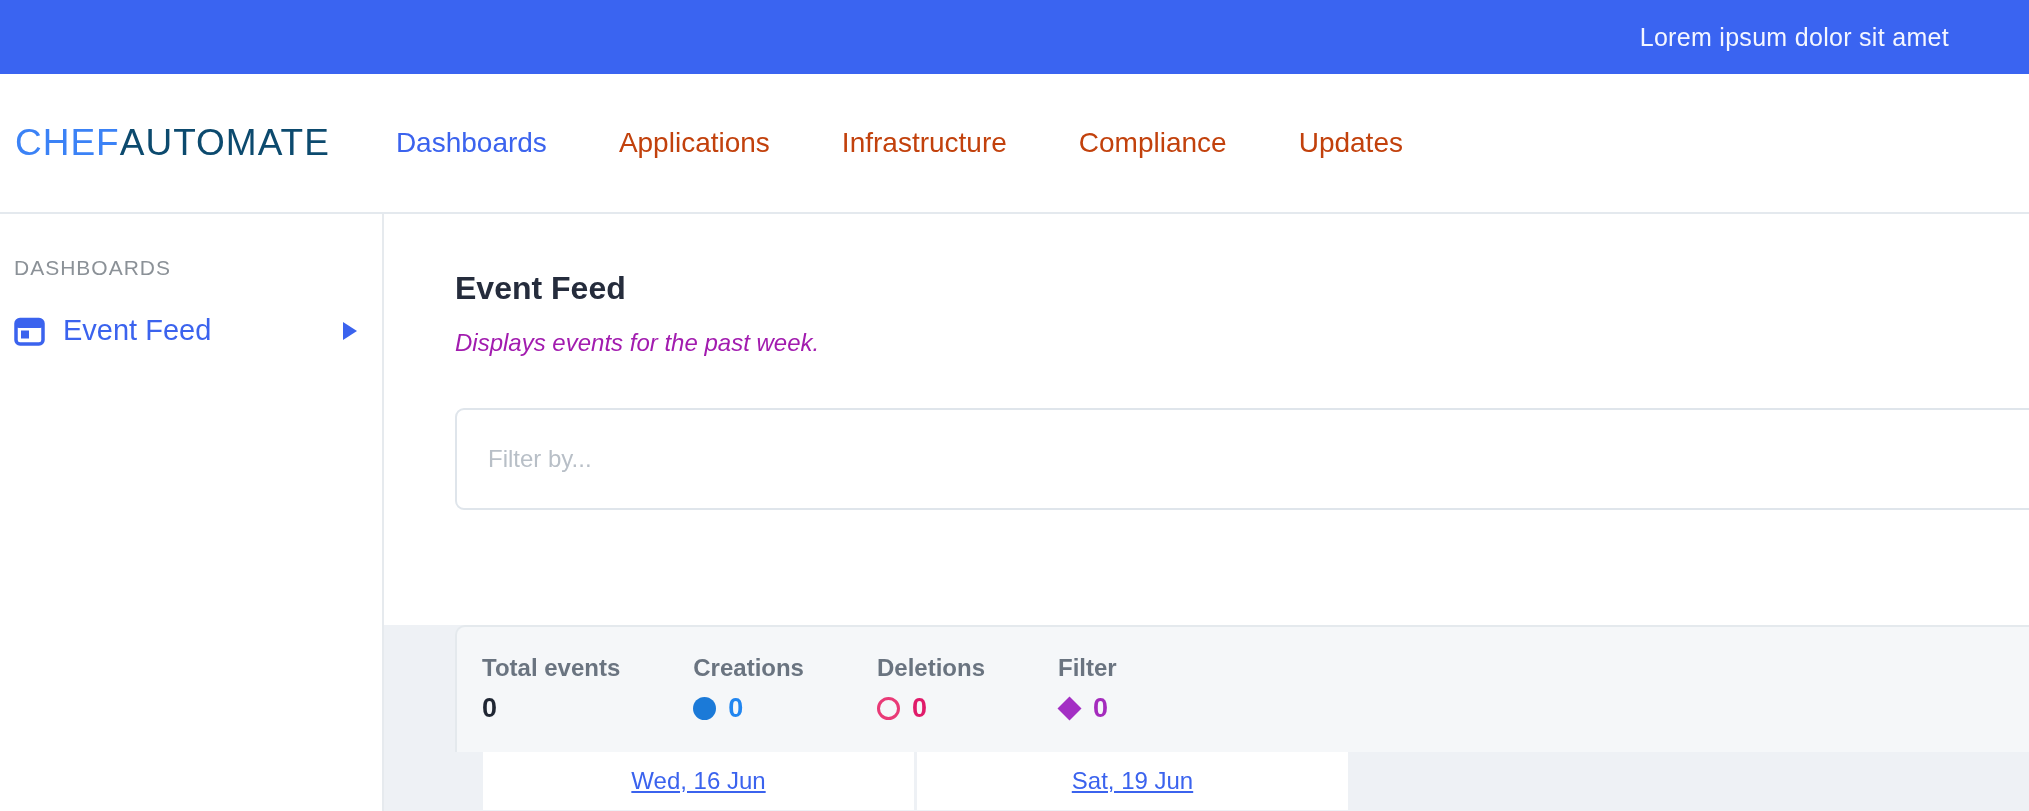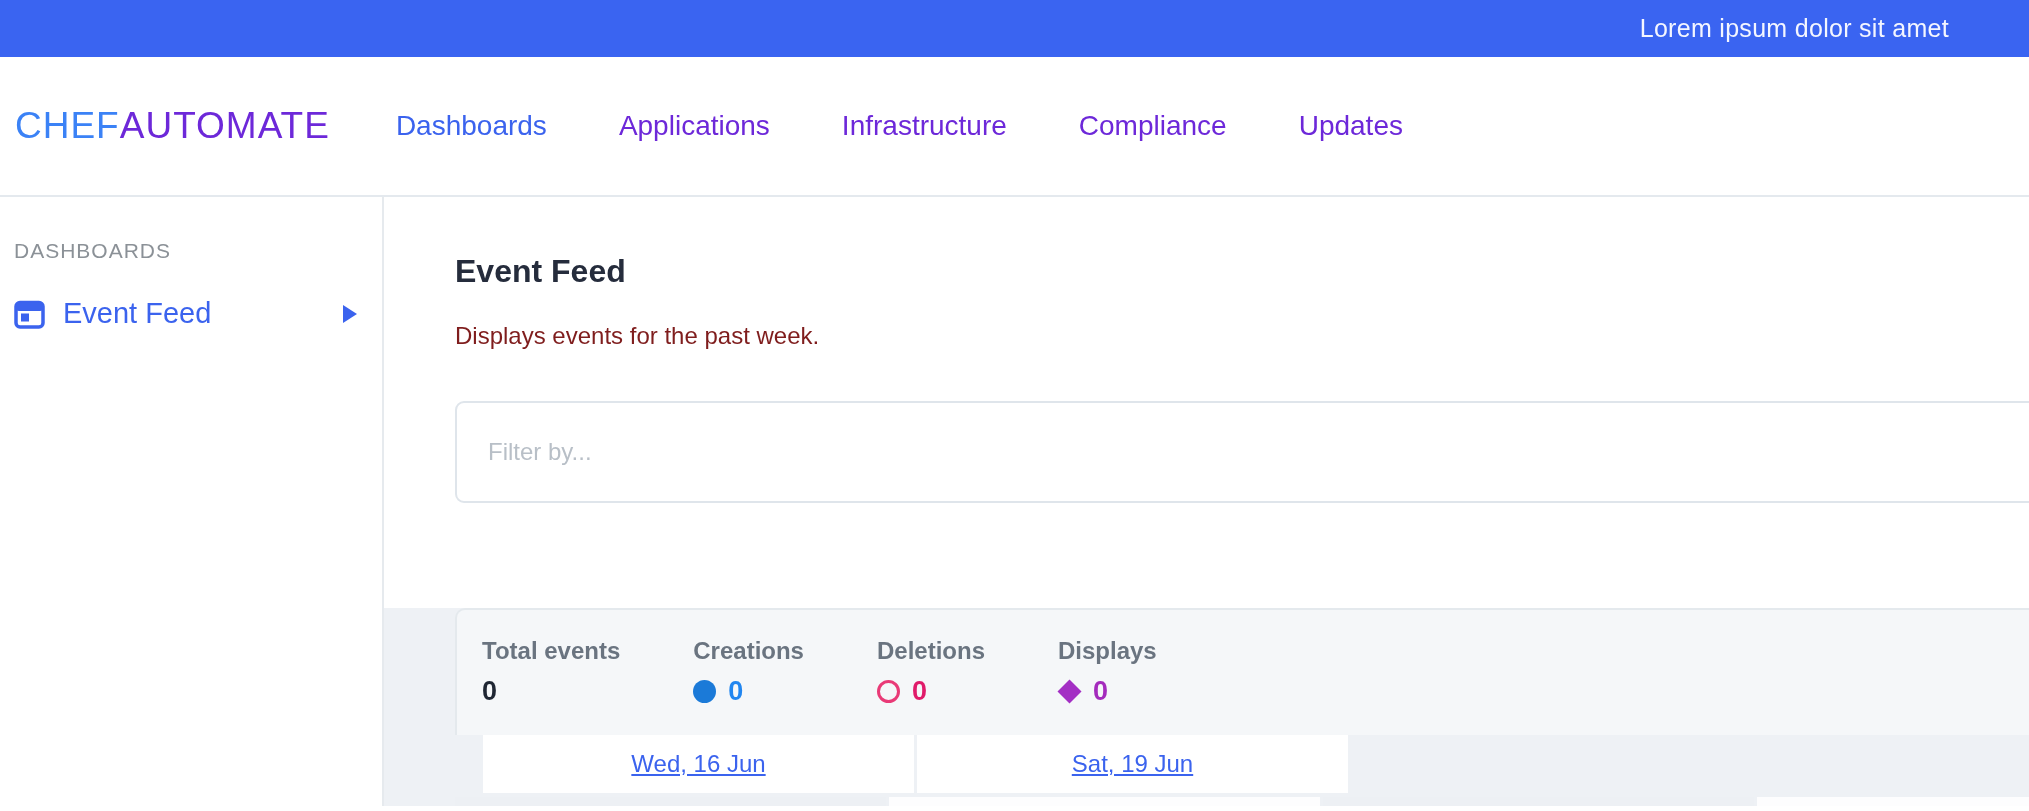--- a/index.html
+++ b/index.html
@@ -1,50 +1,50 @@
 <!DOCTYPE html>
 <html><head>
 <meta charset="utf-8">
 <style>
   * { margin:0; padding:0; box-sizing:border-box; }
   html,body { width:2029px; height:811px; overflow:hidden; background:#fff;
               font-family:"Liberation Sans","DejaVu Sans",sans-serif; }
 
   
-  .banner { height:57px; background:#3A64F1; display:flex; align-items:center;
+  .banner { height:74px; background:#3A64F1; display:flex; align-items:center;
             justify-content:flex-end; padding-right:80px; }
   .banner span { color:#f4f6ff; font-size:25px; letter-spacing:.3px; }
 
   
   .header { height:140px; background:#fff; border-bottom:2px solid #E4E9EE;
             display:flex; align-items:center; padding-left:15px; }
   .logo { font-size:37px; letter-spacing:1px; white-space:nowrap; }
   .logo .p1 { color:#3b82f6; font-weight:normal; }
-  .logo .p2 { color:#6d28d9; font-weight:500;text-align:right; }
+  .logo .p2 { color:#0c4a6e; font-weight:500;text-align:right; }
   .nav { display:flex; gap:72px; margin-left:66px; }
-  .nav a { font-size:28px; color:#6d28d9; text-decoration:none; cursor:pointer; }
+  .nav a { font-size:28px; color:#c2410c; text-decoration:none; cursor:pointer; }
   .nav a.active { color:#3B63EE; }
 
   
   .body-row { display:flex; height:609px; }
 
   .sidebar { width:384px; flex:none; border-right:2px solid #E6EAEE; padding-top:42px; }
   .sb-label { color:#8B9197; font-size:21px; letter-spacing:1px; padding-left:14px; }
   .sb-item { margin-top:30px; display:flex; align-items:center; padding:4px 25px 4px 14px;
              cursor:pointer; }
   .sb-item .cal { width:31px; height:30px; flex:none; }
   .sb-item .lbl { color:#3B63EE; font-size:29px; margin-left:18px; flex:1; }
   .sb-item .arrow { width:0; height:0; border-left:14px solid #3B63EE;
                     border-top:9px solid transparent; border-bottom:9px solid transparent; }
 
   .main { flex:1; overflow:hidden; }
 
   .main-white { height:342px; padding:54px 0 0 71px; }
   .page-title { color:#252C3C; font-size:32px; font-weight:bold; line-height:40px; }
-  .page-sub { color:#7f1d1d; font-size:24px; margin-top:30px; line-height:30px; }
+  .page-sub { color:#a21caf; font-size:24px; margin-top:20px; line-height:30px;font-style:italic; }
   .filter-input { display:block; margin-top:50px; width:1600px; height:102px;
                   border:2px solid #DFE5EB; border-radius:9px; background:#fff;
                   font-family:inherit; font-size:24px; color:#394049; padding:0 0 0 31px;
                   outline:none; }
   .filter-input::placeholder { color:#B8BFC7; }
 
   .events { position:relative; height:269px; background:#EEF1F5; }
 
   .stats-card { margin-left:71px; height:127px; margin-top:69px; width:1580px;
                 background:#F5F7F9; border-top:2px solid #E4E9ED; border-left:2px solid #E4E9ED;
@@ -128,21 +128,21 @@
             </div>
         </div>
         <div class="stat">
           <div class="s-label">Deletions</div>
           <div class="s-value v-delete">
               <span class="mk-delete"></span>
               <span>0</span>
             </div>
         </div>
         <div class="stat">
-          <div class="s-label">Displays</div>
+          <div class="s-label">Filter</div>
           <div class="s-value v-update">
               <span class="mk-update"></span>
               <span>0</span>
             </div>
         </div>
       </div>
 
       <div class="timeline">
         <div class="day-row">
           <div class="day-cell">

